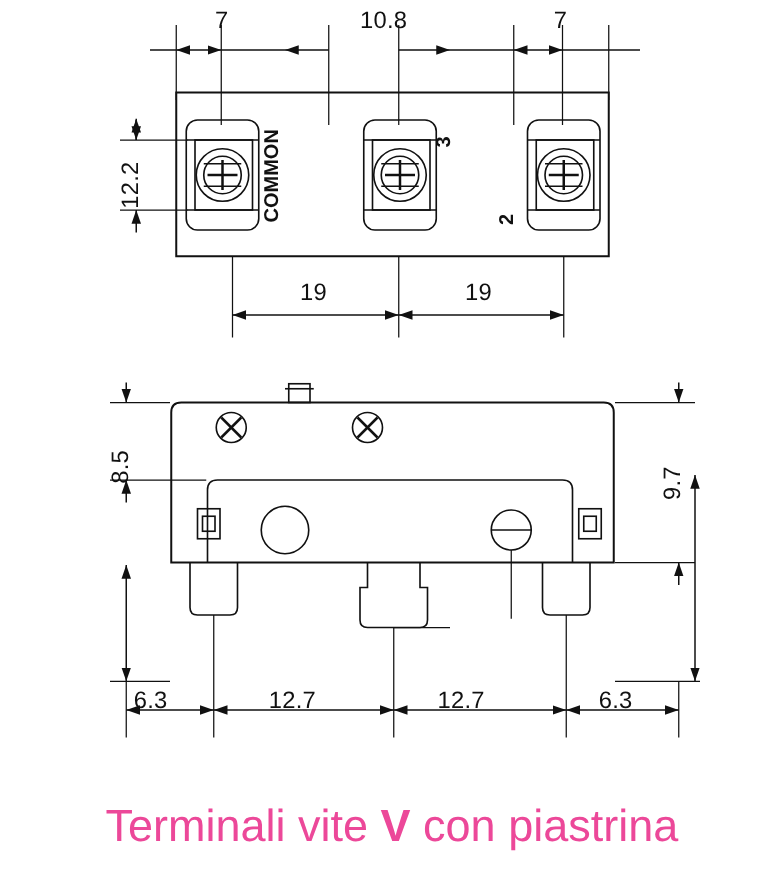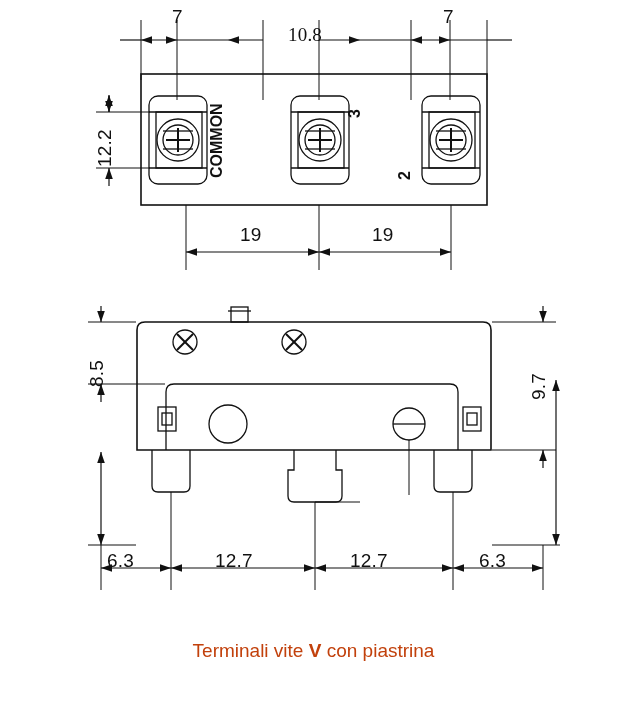--- a/index.html
+++ b/index.html
@@ -31,22 +31,22 @@
   .dim-label.vert {
     transform-origin: 0 0;
     transform: rotate(-90deg);
   }
   .caption {
     position: absolute;
     left: 0;
     top: 640px;
     width: 627px;
     text-align: center;
-    font-size: 19px;
-    color: #c2410c;
+    font-size: 36px;
+    color: #ec4899;
     font-family: "Liberation Sans", sans-serif;
   }
   .caption b {
     font-weight: bold;
   }
   svg {
     position: absolute;
     left: 0;
     top: 0;
   }
@@ -235,21 +235,21 @@
         <line x1="453" y1="568" x2="543" y2="568" marker-start="url(#arrR)" marker-end="url(#arrL)"></line>
       </g>
     </g>
 
     <text class="term-label" x="222" y="178" transform="rotate(-90 222 178)">COMMON</text>
     <text class="term-label" x="360" y="118" transform="rotate(-90 360 118)">3</text>
     <text class="term-label" x="410" y="180" transform="rotate(-90 410 180)">2</text>
   </svg>
 
   <span class="dim-label" style="left:172px; top:6px;">7</span>
-  <span class="dim-label" style="left:288px; top:24px;font-family:Liberation Serif, serif;">10.8</span>
+  <span class="dim-label" style="left:288px; top:6px;">10.8</span>
   <span class="dim-label" style="left:443px; top:6px;">7</span>
 
   <span class="dim-label vert" style="left:94px; top:167px;">12.2</span>
 
   <span class="dim-label" style="left:240px; top:224px;">19</span>
   <span class="dim-label" style="left:372px; top:224px;">19</span>
 
   <span class="dim-label vert" style="left:86px; top:387px;">8.5</span>
   <span class="dim-label vert" style="left:528px; top:400px;">9.7</span>
 

